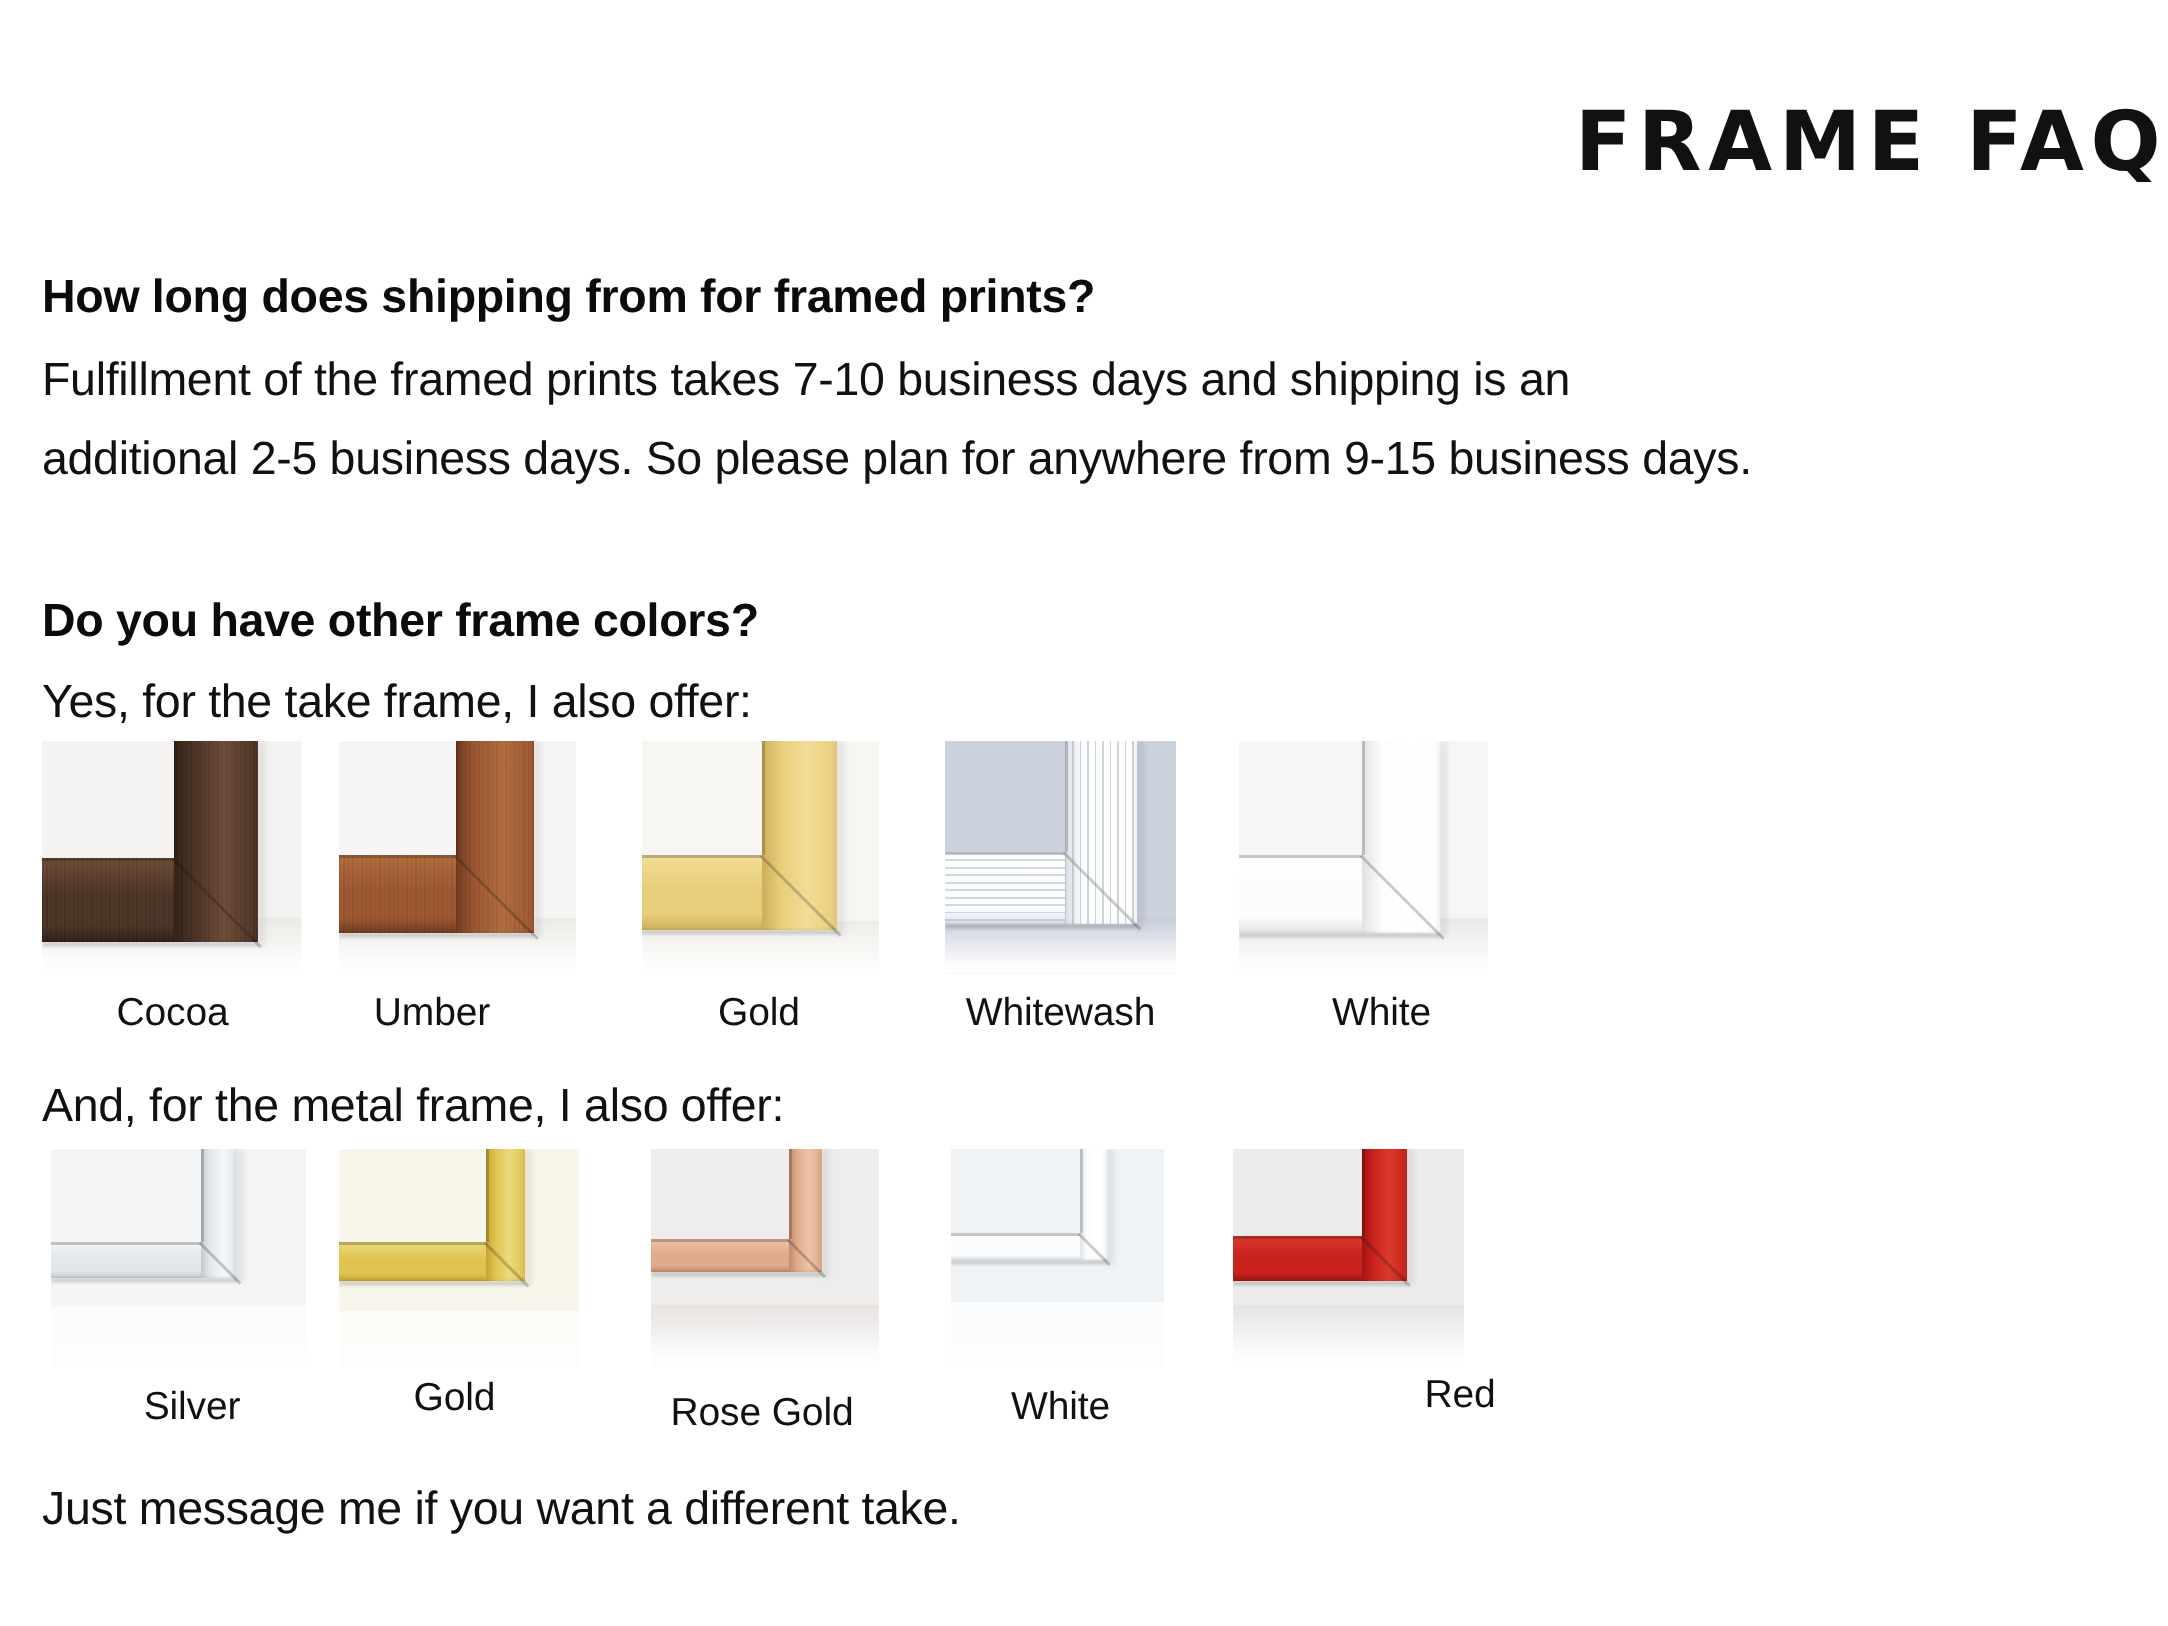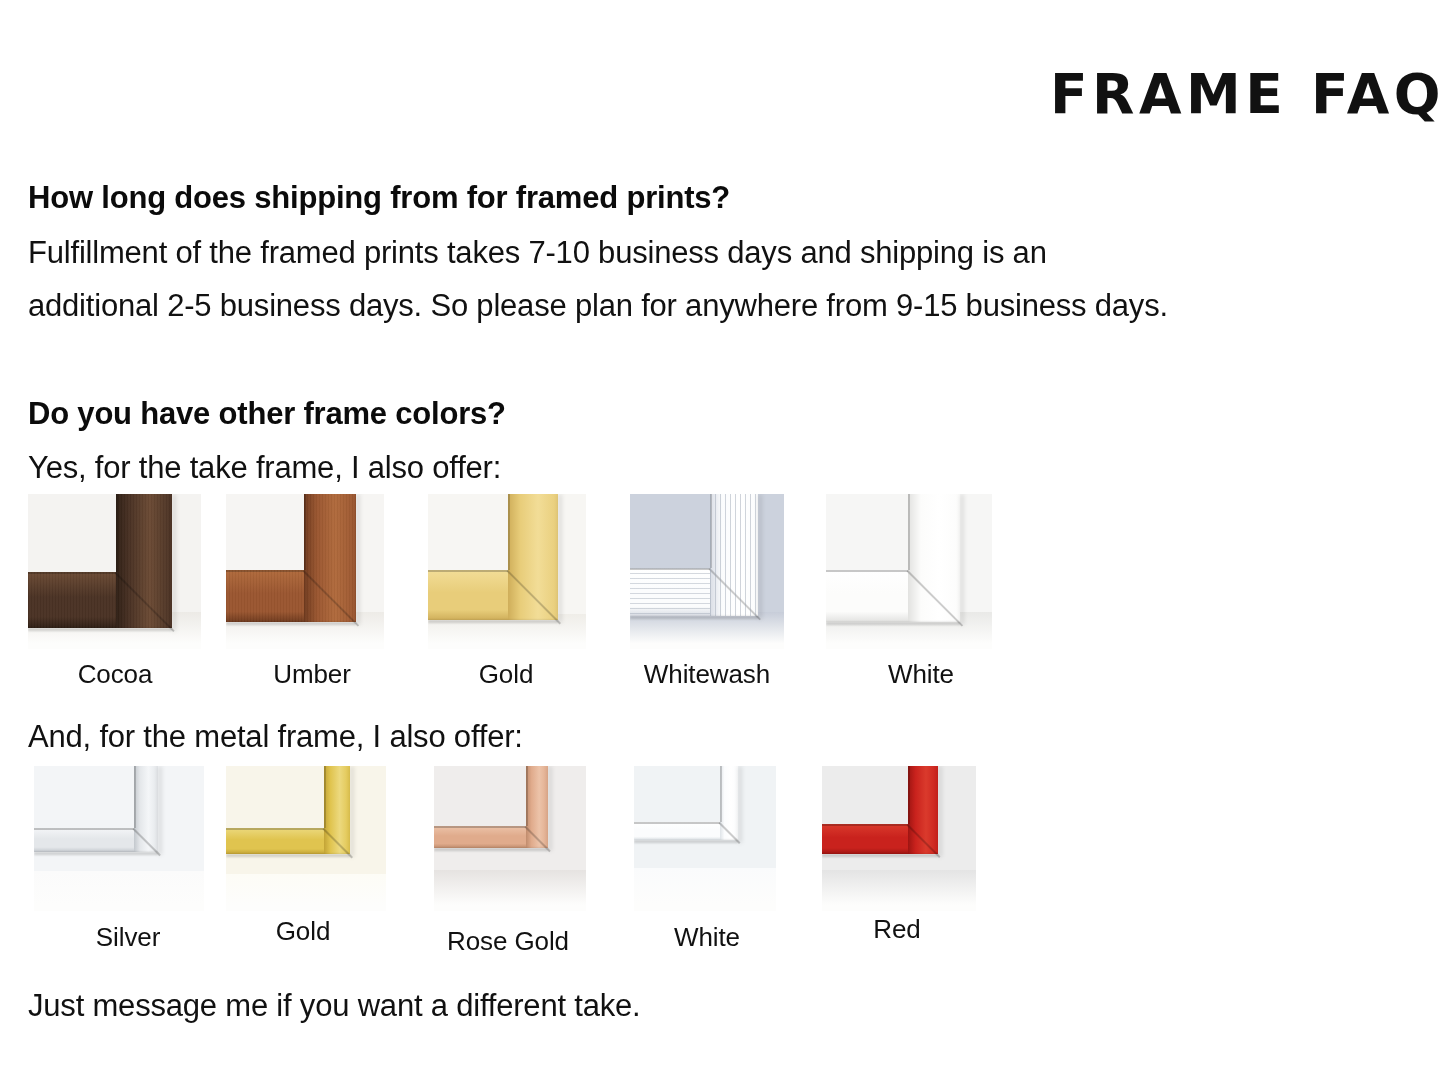--- a/index.html
+++ b/index.html
@@ -162,21 +162,21 @@
         <div class="arm-h" style="left: 0px; top: 76px; width: 130px; height: 52px; background: linear-gradient(rgb(176, 106, 60) 0%, rgb(154, 86, 48) 45%, rgb(154, 86, 48) 80%, rgb(111, 58, 30) 100%);"></div>
         <div class="arm-v" style="left: 78px; top: 0px; width: 52px; height: 128px; background: linear-gradient(90deg, rgb(111, 58, 30) 0%, rgb(154, 86, 48) 25%, rgb(176, 106, 60) 60%, rgb(154, 86, 48) 100%);"></div>
         <div class="mitre" style="left: 78px; top: 76px; width: 78px; height: 1.5px; background: rgba(0, 0, 0, 0.2); transform: rotate(45deg); transform-origin: 0px 0px;"></div>
         <div class="lip" style="left: 0px; top: 76px; width: 78px; height: 2px; background: rgba(0, 0, 0, 0.22);"></div>
         <div class="lip" style="left: 78px; top: 0px; width: 2px; height: 76px; background: rgba(0, 0, 0, 0.18);"></div>
         <div class="edge-dark" style="left: 0px; top: 128px; width: 130px; height: 3px; background: rgba(0, 0, 0, 0.16); filter: blur(1px);"></div>
         <div class="edge-dark" style="left: 130px; top: 0px; width: 4px; height: 131px; background: rgba(0, 0, 0, 0.1); filter: blur(2px);"></div>
         <div class="woodgrain" style="background: repeating-linear-gradient(90deg, rgba(0, 0, 0, 0.1) 0px, rgba(0, 0, 0, 0.1) 1px, rgba(255, 255, 255, 0.06) 1px, rgba(255, 255, 255, 0.06) 3px); clip-path: polygon(78px 0px, 130px 0px, 130px 128px, 0px 128px, 0px 76px, 78px 76px);"></div>
       </div>
     </div>
-    <div class="swatch-label" style="top: 165px; left: 212px; width: 200px;">Umber</div>
+    <div class="swatch-label" style="top: 165px; left: 188px; width: 200px;">Umber</div>
     <div class="swatch" style="left: 428px; top: 0px; width: 158px; height: 155px;">
       <div class="swatch-photo">
         <div class="bg-wall" style="background: linear-gradient(rgb(247, 246, 243) 0%, rgb(247, 246, 243) 100%);"></div>
         <div class="bg-table" style="height: 35px; background: linear-gradient(rgb(239, 237, 232) 0%, rgb(253, 253, 252) 85%);"></div>
         <div class="arm-h" style="left: 0px; top: 76px; width: 130px; height: 50px; background: linear-gradient(rgb(242, 221, 151) 0%, rgb(232, 205, 122) 45%, rgb(232, 205, 122) 80%, rgb(207, 174, 90) 100%);"></div>
         <div class="arm-v" style="left: 80px; top: 0px; width: 50px; height: 126px; background: linear-gradient(90deg, rgb(207, 174, 90) 0%, rgb(232, 205, 122) 25%, rgb(242, 221, 151) 60%, rgb(232, 205, 122) 100%);"></div>
         <div class="mitre" style="left: 80px; top: 76px; width: 75px; height: 1.5px; background: rgba(0, 0, 0, 0.2); transform: rotate(45deg); transform-origin: 0px 0px;"></div>
         <div class="lip" style="left: 0px; top: 76px; width: 80px; height: 2px; background: rgba(0, 0, 0, 0.22);"></div>
         <div class="lip" style="left: 80px; top: 0px; width: 2px; height: 76px; background: rgba(0, 0, 0, 0.18);"></div>
         <div class="edge-dark" style="left: 0px; top: 126px; width: 130px; height: 3px; background: rgba(0, 0, 0, 0.16); filter: blur(1px);"></div>
@@ -281,16 +281,16 @@
         <div class="bg-table" style="height: 41px; background: linear-gradient(rgb(228, 228, 228) 0%, rgb(253, 253, 252) 85%);"></div>
         <div class="arm-h" style="left: 0px; top: 58px; width: 116px; height: 30px; background: linear-gradient(rgb(218, 58, 44) 0%, rgb(201, 34, 29) 45%, rgb(201, 34, 29) 80%, rgb(158, 21, 18) 100%);"></div>
         <div class="arm-v" style="left: 86px; top: 0px; width: 30px; height: 88px; background: linear-gradient(90deg, rgb(158, 21, 18) 0%, rgb(201, 34, 29) 25%, rgb(218, 58, 44) 60%, rgb(201, 34, 29) 100%);"></div>
         <div class="mitre" style="left: 86px; top: 58px; width: 46px; height: 1.5px; background: rgba(0, 0, 0, 0.2); transform: rotate(45deg); transform-origin: 0px 0px;"></div>
         <div class="lip" style="left: 0px; top: 58px; width: 86px; height: 2px; background: rgba(0, 0, 0, 0.22);"></div>
         <div class="lip" style="left: 86px; top: 0px; width: 2px; height: 58px; background: rgba(0, 0, 0, 0.18);"></div>
         <div class="edge-dark" style="left: 0px; top: 88px; width: 116px; height: 3px; background: rgba(0, 0, 0, 0.16); filter: blur(1px);"></div>
         <div class="edge-dark" style="left: 116px; top: 0px; width: 4px; height: 91px; background: rgba(0, 0, 0, 0.1); filter: blur(2px);"></div>
       </div>
     </div>
-    <div class="swatch-label" style="top: 148px; left: 797px; width: 200px;">Red</div>
+    <div class="swatch-label" style="top: 148px; left: 797px; width: 200px; text-align: right;">Red</div>
   </div>
 
 <div class="body-line" id="closing">Just message me if you want a different take.</div>
 
 </body></html>

